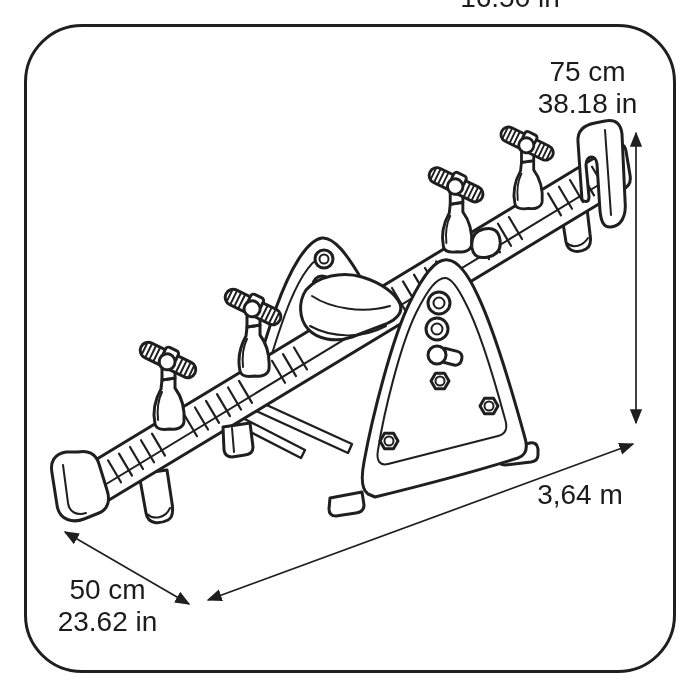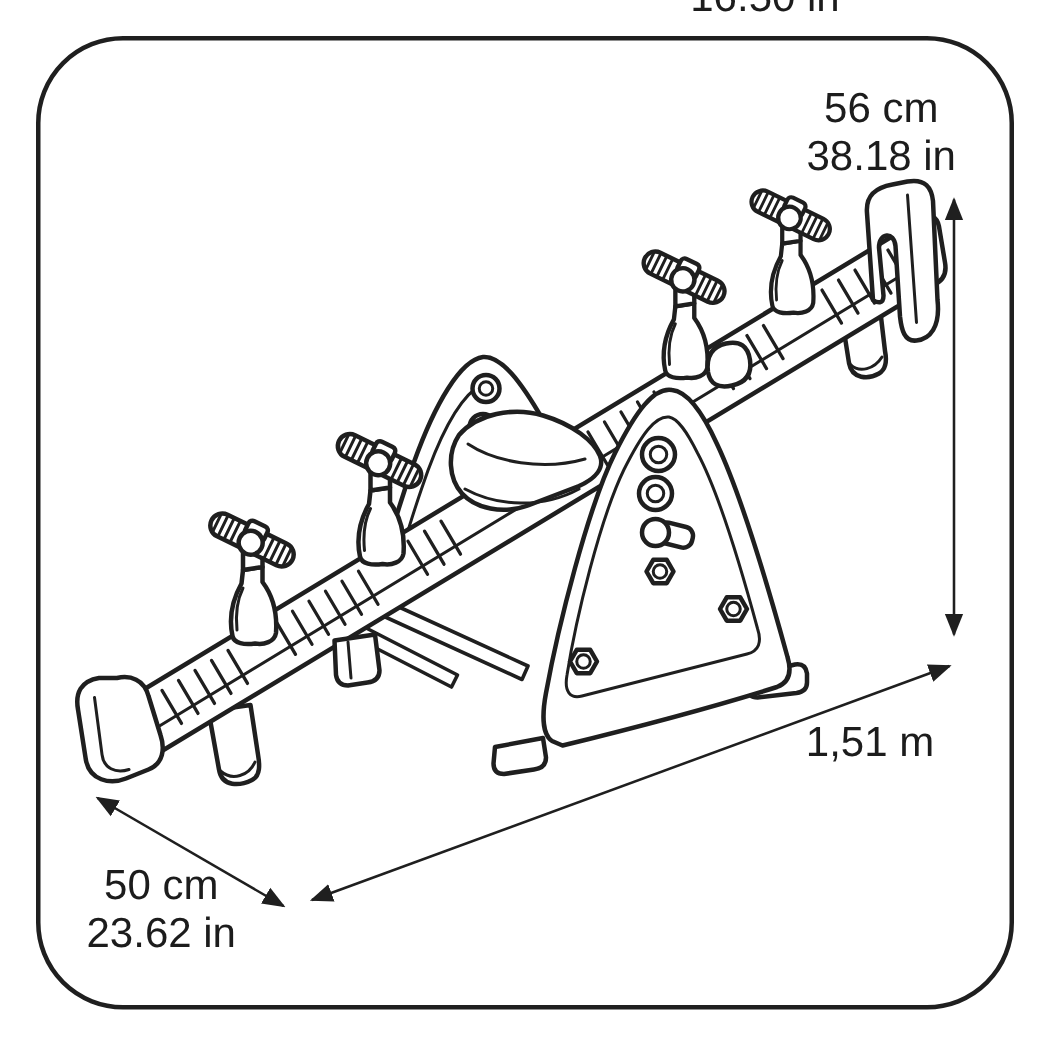--- a/index.html
+++ b/index.html
@@ -151,26 +151,26 @@
     <line class="arrow" x1="65" y1="532" x2="189" y2="604" marker-start="url(#ah)" marker-end="url(#ah)"></line>
   </svg>
 
   <div class="frame"></div>
 
   <div class="dim dim-top">
     <div>16.50 in</div>
   </div>
 
   <div class="dim dim-height">
-    <div>56 cm</div>
+    <div>75 cm</div>
     <div>38.18 in</div>
   </div>
 
   <div class="dim dim-length">
-    <div>1,51 m</div>
+    <div>3,64 m</div>
   </div>
 
   <div class="dim dim-depth">
     <div>50 cm</div>
     <div>23.62 in</div>
   </div>
 
 </div>
 
 </body></html>

